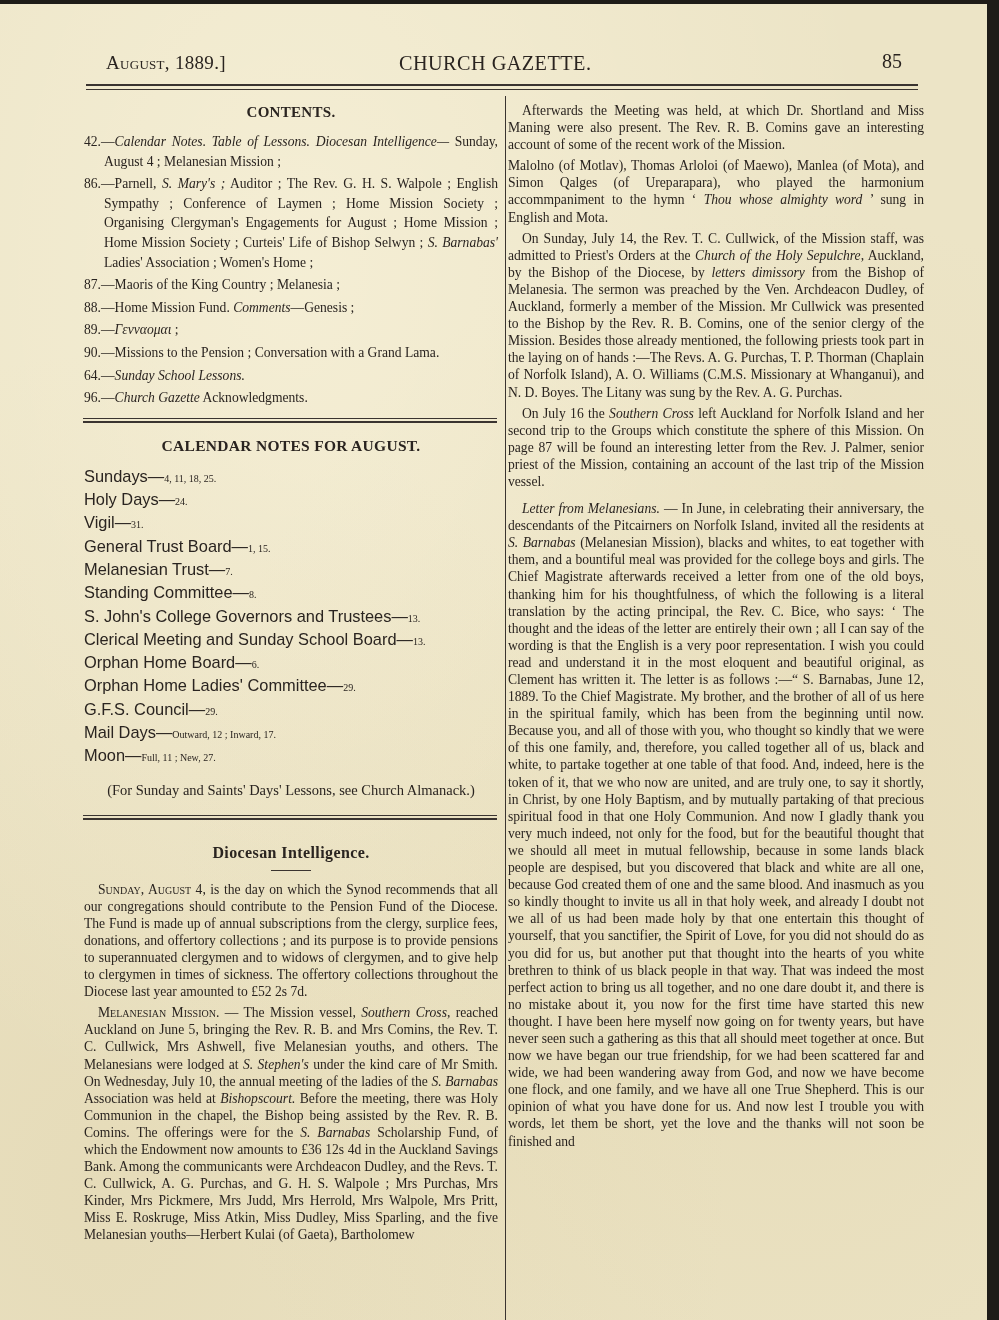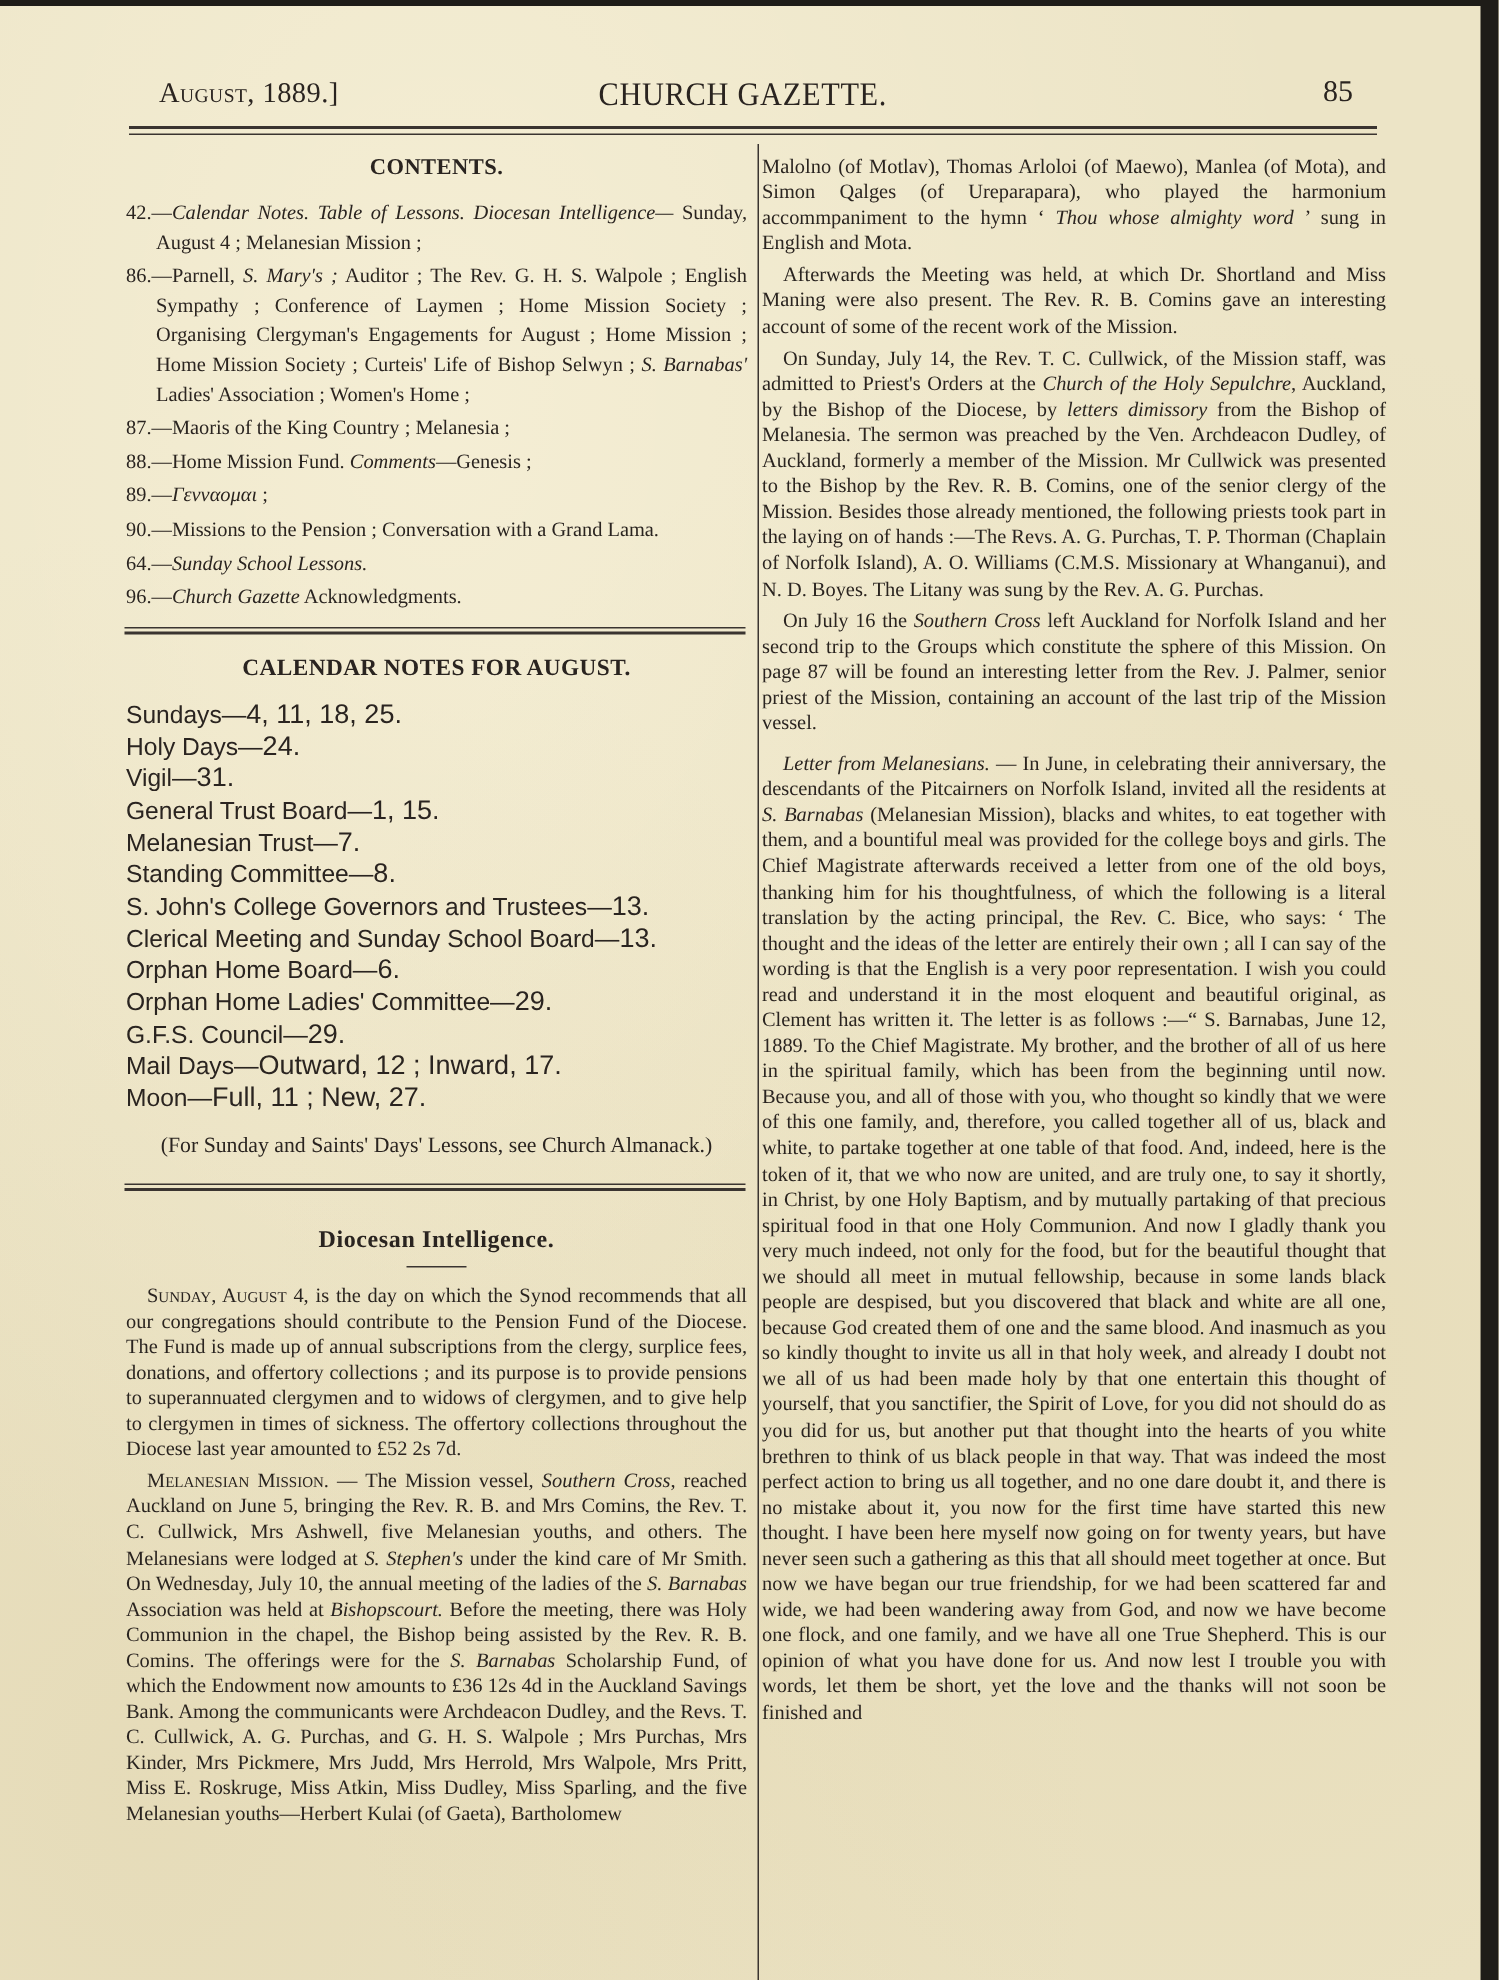--- a/index.html
+++ b/index.html
@@ -41,21 +41,21 @@
     .contents-list li { padding-left: 20px; text-indent: -20px; margin-bottom: 3px; text-align: justify; }
     i, .it { font-style: italic; }
 
     .sep-rule {
       height: 5px; border-top: 1px solid #3a3430; border-bottom: 2px solid #3a3430;
       width: 414px; box-sizing: border-box; margin-left: -1px;
     }
 
     .cal-list { margin: 10px 0 0 0; padding: 0; list-style: none; }
     .cal-list li { font-family: "Liberation Sans", "DejaVu Sans", sans-serif; font-size: 16.4px; line-height: 20.3px; white-space: nowrap; }
-    .cal-list li .val { font-family: Liberation Sans, sans-serif; font-size: 18px; }
+    .cal-list li .val { font-family: Liberation Serif, serif; font-size: 10px; }
     .cal-note { text-align: center; font-size: 14.5px; line-height: 22px; margin: 10px 16px 0 16px; }
 
     .blackletter {
       text-align: center; font-size: 16px; font-weight: bold; letter-spacing: 0.4px;
       font-family: Liberation Serif, serif; margin: 0;
     }
     .short-rule { width: 40px; height: 1px; background: #3a3430; margin: 8px auto 10px auto; }
 
     .para { font-size: 13.6px; line-height: 17.1px; text-align: justify; margin: 0 0 4px 0; text-indent: 14px; hyphens: none; }
     .para.noindent { text-indent: 0; }
@@ -113,19 +113,19 @@
     <div class="sep-rule" style="margin-top:14px;"></div>
 
     <h2 class="blackletter" style="margin-top:24px;">Diocesan Intelligence.</h2>
     <div class="short-rule"></div>
 
     <p class="para"><span class="sc">Sunday, August 4,</span><span> is the day on which the Synod recommends that all our congregations should contribute to the Pension Fund of the Diocese.  The Fund is made up of annual subscriptions from the clergy, surplice fees, donations, and offertory collections ; and its purpose is to provide pensions to superannuated clergymen and to widows of clergymen, and to give help to clergymen in times of sickness.  The offertory collections throughout the Diocese last year amounted to £52 2s 7d.</span></p>
     <p class="para" id="mission-para"><span class="sc">Melanesian Mission.</span><span> — The Mission vessel, </span><span class="it">Southern Cross</span><span>, reached Auckland on June 5, bringing the Rev. R. B. and Mrs Comins, the Rev. T. C. Cullwick, Mrs Ashwell, five Melanesian youths, and others.  The Melanesians were lodged at </span><span class="it">S. Stephen's</span><span> under the kind care of Mr Smith.  On Wednesday, July 10, the annual meeting of the ladies of the </span><span class="it">S. Barnabas</span><span> Association was held at </span><span class="it">Bishopscourt.</span><span>  Before the meeting, there was Holy Communion in the chapel, the Bishop being assisted by the Rev. R. B. Comins.  The offerings were for the </span><span class="it">S. Barnabas</span><span> Scholarship Fund, of which the Endowment now amounts to £36 12s 4d in the Auckland Savings Bank.  Among the communicants were Archdeacon Dudley, and the Revs. T. C. Cullwick, A. G. Purchas, and G. H. S. Walpole ;  Mrs Purchas, Mrs Kinder, Mrs Pickmere, Mrs Judd, Mrs Herrold, Mrs Walpole, Mrs Pritt, Miss E. Roskruge, Miss Atkin, Miss Dudley, Miss Sparling, and the five Melanesian youths—Herbert Kulai (of Gaeta), Bartholomew</span></p>
   </div>
 
   <div class="col-right">
+    <p class="para">Afterwards the Meeting was held, at which Dr. Shortland and Miss Maning were also present.  The Rev. R. B. Comins gave an interesting account of some of the recent work of the Mission.</p>
     <p class="para noindent" id="rp1"><span>Malolno (of Motlav), Thomas Arloloi (of Maewo), Manlea (of Mota), and Simon Qalges (of Ureparapara), who played the harmonium accommpaniment to the hymn ‘ </span><span class="it">Thou whose almighty word</span><span> ’ sung in English and Mota.</span></p>
-    <p class="para">Afterwards the Meeting was held, at which Dr. Shortland and Miss Maning were also present.  The Rev. R. B. Comins gave an interesting account of some of the recent work of the Mission.</p>
     <p class="para" id="rp3"><span>On Sunday, July 14, the Rev. T. C. Cullwick, of the Mission staff, was admitted to Priest's Orders at the </span><span class="it">Church of the Holy Sepulchre</span><span>, Auckland, by the Bishop of the Diocese, by </span><span class="it">letters dimissory</span><span> from the Bishop of Melanesia.  The sermon was preached by the Ven. Archdeacon Dudley, of Auckland, formerly a member of the Mission.  Mr Cullwick was presented to the Bishop by the Rev. R. B. Comins, one of the senior clergy of the Mission.  Besides those already mentioned, the following priests took part in the laying on of hands :—The Revs. A. G. Purchas, T. P. Thorman (Chaplain of Norfolk Island), A. O. Williams (C.M.S. Missionary at Whanganui), and N. D. Boyes.  The Litany was sung by the Rev. A. G. Purchas.</span></p>
     <p class="para" id="rp4"><span>On July 16 the </span><span class="it">Southern Cross</span><span> left Auckland for Norfolk Island and her second trip to the Groups which constitute the sphere of this Mission.  On page 87 will be found an interesting letter from the Rev. J. Palmer, senior priest of the Mission, containing an account of the last trip of the Mission vessel.</span></p>
     <p class="para" id="rp5" style="margin-top:10px;"><span class="it">Letter from Melanesians.</span><span> — In June, in celebrating their anniversary, the descendants of the Pitcairners on Norfolk Island, invited all the residents at </span><span class="it">S. Barnabas</span><span> (Melanesian Mission), blacks and whites, to eat together with them, and a bountiful meal was provided for the college boys and girls.  The Chief Magistrate afterwards received a letter from one of the old boys, thanking him for his thoughtfulness, of which the following is a literal translation by the acting principal, the Rev. C. Bice, who says: ‘ The thought and the ideas of the letter are entirely their own ; all I can say of the wording is that the English is a very poor representation.  I wish you could read and understand it in the most eloquent and beautiful original, as Clement has written it.  The letter is as follows :—“ S. Barnabas, June 12, 1889.  To the Chief Magistrate.  My brother, and the brother of all of us here in the spiritual family, which has been from the beginning until now.  Because you, and all of those with you, who thought so kindly that we were of this one family, and, therefore, you called together all of us, black and white, to partake together at one table of that food.  And, indeed, here is the token of it, that we who now are united, and are truly one, to say it shortly, in Christ, by one Holy Baptism, and by mutually partaking of that precious spiritual food in that one Holy Communion.  And now I gladly thank you very much indeed, not only for the food, but for the beautiful thought that we should all meet in mutual fellowship, because in some lands black people are despised, but you discovered that black and white are all one, because God created them of one and the same blood.  And inasmuch as you so kindly thought to invite us all in that holy week, and already I doubt not we all of us had been made holy by that one entertain this thought of yourself, that you sanctifier, the Spirit of Love, for you did not should do as you did for us, but another put that thought into the hearts of you white brethren to think of us black people in that way.  That was indeed the most perfect action to bring us all together, and no one dare doubt it, and there is no mistake about it, you now for the first time have started this new thought.  I have been here myself now going on for twenty years, but have never seen such a gathering as this that all should meet together at once.  But now we have began our true friendship, for we had been scattered far and wide, we had been wandering away from God, and now we have become one flock, and one family, and we have all one True Shepherd.  This is our opinion of what you have done for us.  And now lest I trouble you with words, let them be short, yet the love and the thanks will not soon be finished and</span></p>
   </div>
 </div>
 
 </body></html>

